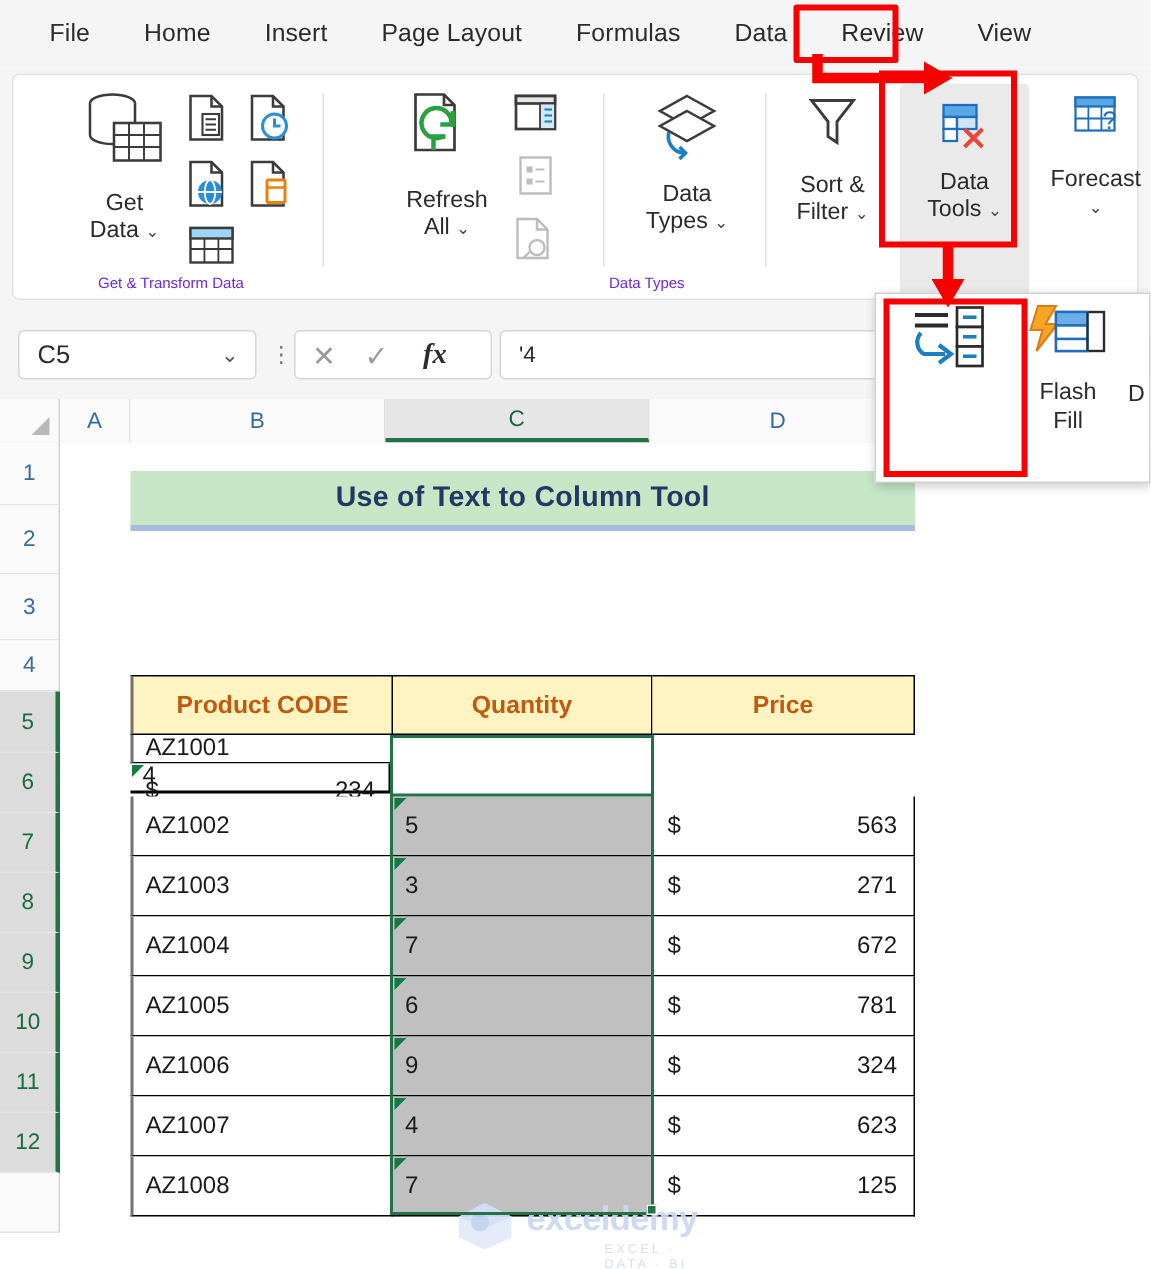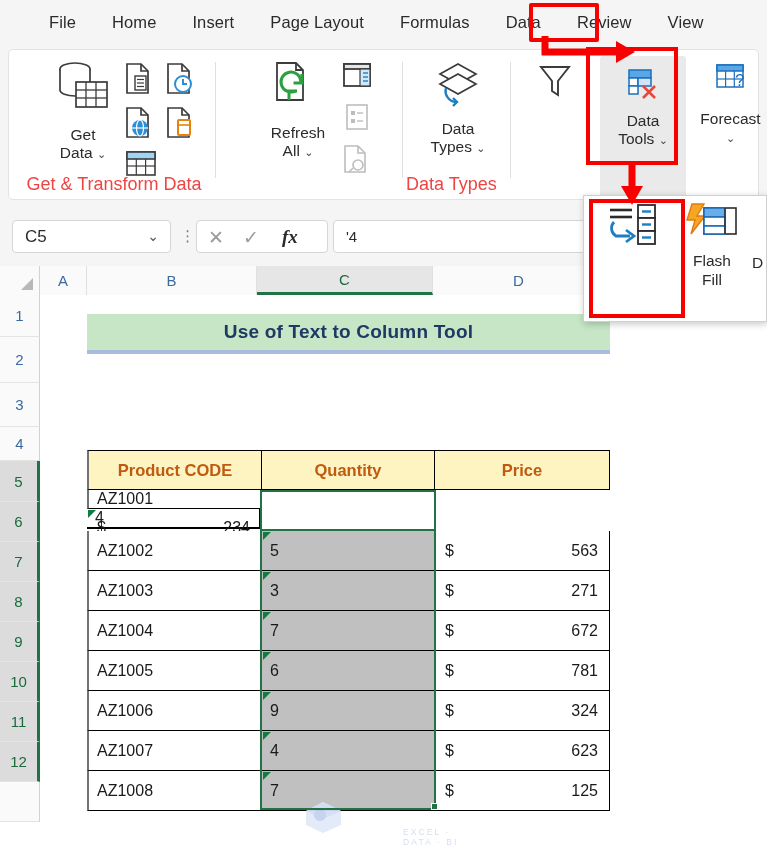--- a/index.html
+++ b/index.html
@@ -10,21 +10,21 @@
     background:#ffffff;
     overflow:hidden;
     position:relative;
     -webkit-font-smoothing:antialiased;
   }
 
   
   .tabbar{
     position:absolute; left:0; top:0; width:767px; height:45px;
     background:#f5f5f5;
-    display:flex; align-items:center;padding-left:16px;
+    display:flex; align-items:center;
   }
   .tab{
     font-size:16.5px; color:#2b2b2b; padding:4px 9px;
     margin:0 9px; white-space:nowrap; letter-spacing:.1px;
   }
   .tab.first{ margin-left:24px; }
   .tab-hl{
     position:absolute; left:529px; top:3px; width:70px; height:39px;
     border:4px solid #f90000; border-radius:2px; pointer-events:none;
   }
@@ -34,21 +34,21 @@
     position:absolute; left:0; top:45px; width:767px; height:159px;
     background:#f5f5f5;
   }
   .ribbon-inner{
     position:absolute; left:8px; top:4px; width:751px; height:151px;
     background:#ffffff; border:1px solid #e3e3e3; border-radius:5px;
   }
   .grp{ position:absolute; top:0; height:149px; }
   .grp-label{
     position:absolute; bottom:4px; left:0; width:100%;
-    text-align:center; font-size:18px; color:#ef4444; white-space:nowrap;
+    text-align:center; font-size:10px; color:#6d28d9; white-space:nowrap;
   }
   .grp-sep{
     position:absolute; top:12px; width:1px; height:116px; background:#e0e0e0;
   }
   .btn-label{
     font-size:15.5px; color:#2b2b2b; text-align:center; line-height:1.17;
     white-space:nowrap;
   }
   .chev{ font-size:11px; color:#444; }
 
@@ -376,20 +376,24 @@
     </div>
     <div class="grp-sep" style="left:501px;"></div>
 
     <div class="grp g-sf">
       <div class="sf-btn">
         <span>
           <svg width="42" height="44" viewBox="0 0 42 44">
             <path d="M7 7 h28 l-11 14 v14 l-6 -4 v-10 Z" fill="#fff" stroke="#3b3b3b" stroke-width="1.9"></path>
           </svg>
         </span>
+        <div class="btn-label icon-txt">
+          <div>Sort &amp;</div>
+          <div><span>Filter</span> <span class="chev">⌄</span></div>
+        </div>
       </div>
     </div>
 
     <div class="grp g-tools">
       <div class="tools-btn">
         <div style="padding-top:10px;">
           <span>
             <svg width="44" height="40" viewBox="0 0 44 40">
               <rect x="8" y="4" width="22" height="8" fill="#5aa7e8" stroke="#1d6fbd" stroke-width="1.5"></rect>
               <rect x="8" y="12" width="9" height="8" fill="#fff" stroke="#1d6fbd" stroke-width="1.5"></rect>
@@ -640,14 +644,15 @@
     <div class="selhandle"></div>
   </div>
 </div>
 
 <div class="wm">
   <svg style="position:absolute; left:0; top:2px;" width="42" height="32" viewBox="0 0 42 32">
     <path d="M20 1 L38 10 L38 24 L20 32 L3 24 L3 10 Z" fill="#e2eaf8"></path>
     <path d="M20 1 L38 10 L20 18 L3 10 Z" fill="#d3def5"></path>
     <circle cx="17" cy="14" r="6" fill="#c3d2f0"></circle>
   </svg>
+  <div class="wm-name">exceldemy</div>
   <div class="wm-sub">EXCEL · DATA · BI</div>
 </div>
 
 </body></html>

